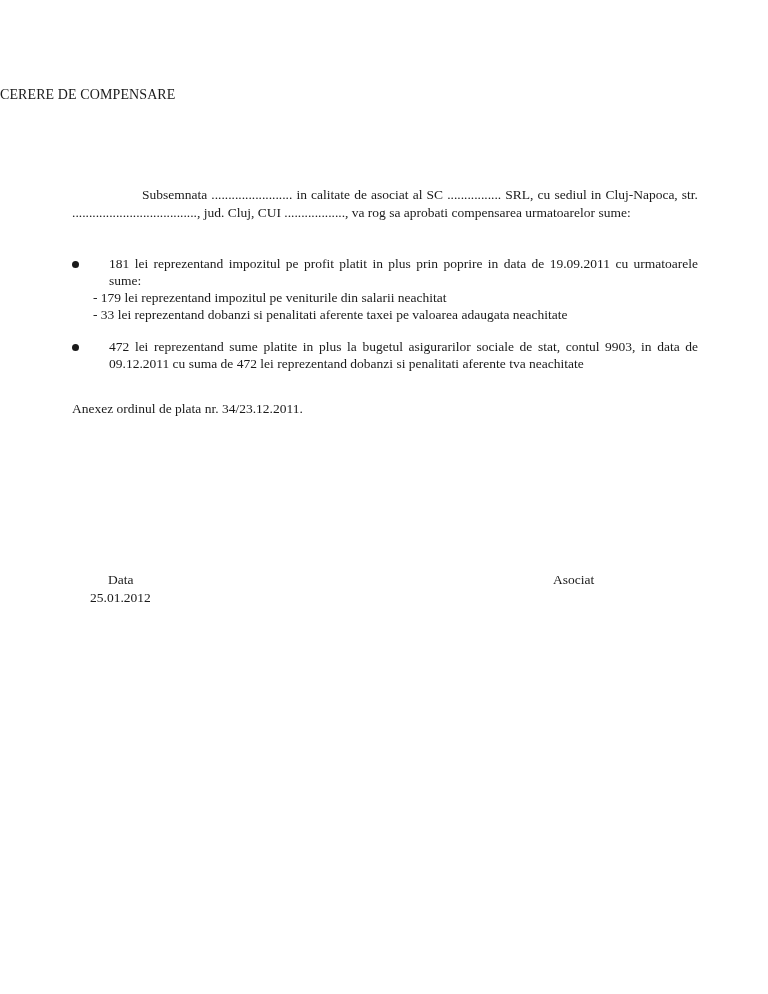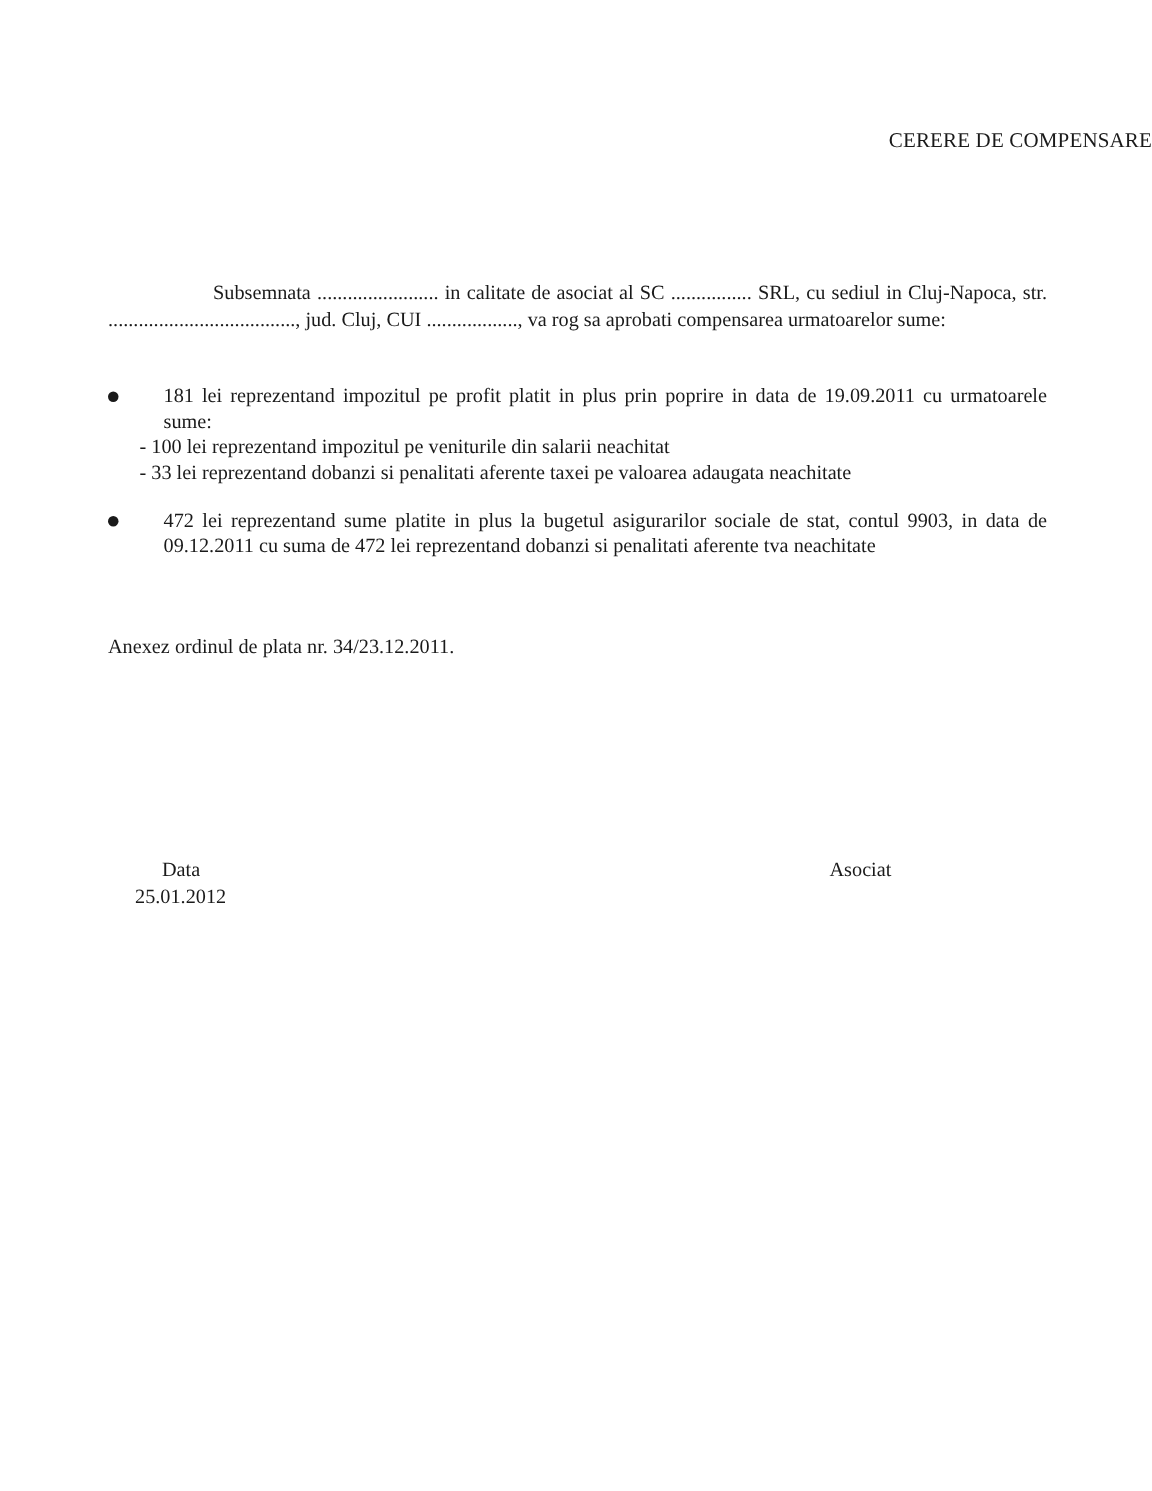--- a/index.html
+++ b/index.html
@@ -5,56 +5,56 @@
     html, body { margin: 0; padding: 0; background: #ffffff; }
     body {
       width: 768px; height: 994px; position: relative; overflow: hidden;
       font-family: "Liberation Serif", "DejaVu Serif", serif;
       color: #1a1a1a;
       font-size: 13.5px;
     }
     .page { position: absolute; inset: 0; }
     .title {
       position: absolute; top: 87px; left: 0; width: 768px;
-      text-align: right; font-size: 14px; letter-spacing: 0.1px;
+      text-align: left; font-size: 14px; letter-spacing: 0.1px;
     }
     .para {
       position: absolute; left: 72px; width: 626px; top: 186px;
       line-height: 18px; text-align: justify;
     }
     .para .indent { display: inline-block; width: 70px; }
     .bullet {
       position: absolute; left: 72px; width: 626px;
       line-height: 17px;
     }
     .bullet .dot {
       position: absolute; left: 0; top: 6px; width: 7px; height: 7px;
       border-radius: 50%; background: #1a1a1a;
     }
     .bullet .text { margin-left: 37px; text-align: justify; }
     .bullet .sub { margin-left: 21px; }
     .b1 { top: 255px; }
     .b2 { top: 338px; }
-    .annex { position: absolute; left: 72px; top: 423px; }
+    .annex { position: absolute; left: 72px; top: 401px; }
     .date-label { position: absolute; left: 108px; top: 572px; }
     .date-val { position: absolute; left: 90px; top: 590px; }
     .sign-label { position: absolute; left: 553px; top: 572px; }
   </style>
 </head>
 <body>
 
 <div class="page">
   <div class="title">CERERE DE COMPENSARE</div>
 
   <div class="para"><span class="indent"></span><span>Subsemnata ........................ in calitate de asociat al SC ................ SRL, cu sediul in Cluj-Napoca, str. ....................................., jud. Cluj, CUI .................., va rog sa aprobati compensarea urmatoarelor sume:</span></div>
 
   <div class="bullet b1">
     <span class="dot"></span>
     <div class="text">181 lei reprezentand impozitul pe profit platit in plus prin poprire in data de 19.09.2011 cu urmatoarele sume:</div>
-    <div class="sub">- 100 lei reprezentand impozitul pe veniturile din salarii neachitat</div>
+    <div class="sub">- 179 lei reprezentand impozitul pe veniturile din salarii neachitat</div>
     <div class="sub">- 33 lei reprezentand dobanzi si penalitati aferente taxei pe valoarea adaugata  neachitate</div>
   </div>
 
   <div class="bullet b2">
     <span class="dot"></span>
     <div class="text">472 lei reprezentand sume platite in plus la bugetul asigurarilor sociale de stat, contul 9903,  in data de 09.12.2011 cu  suma de 472 lei reprezentand dobanzi si penalitati aferente tva neachitate</div>
   </div>
 
   <div class="annex">Anexez ordinul de plata nr. 34/23.12.2011.</div>
 

